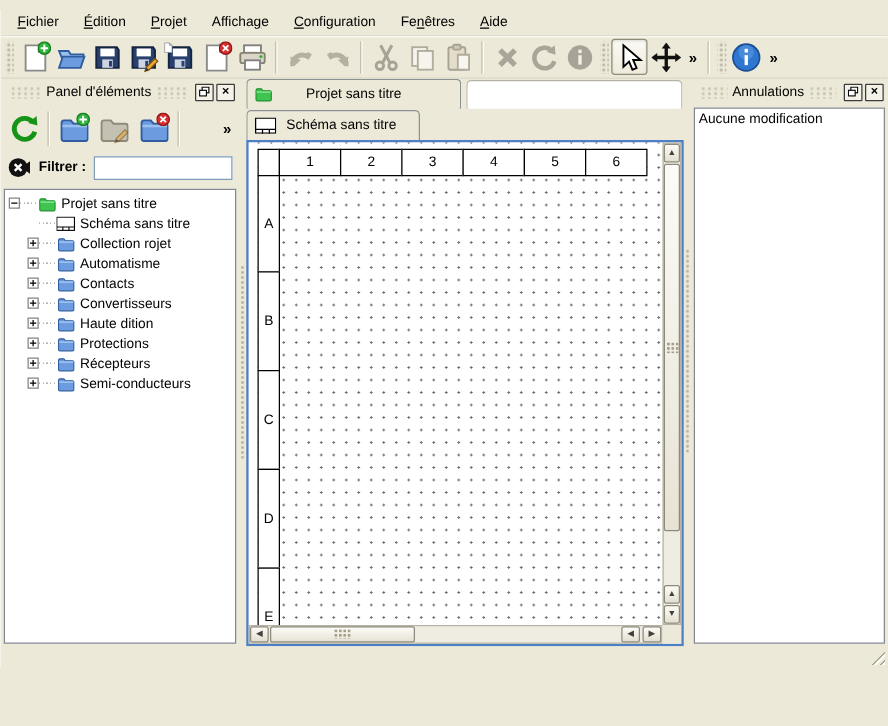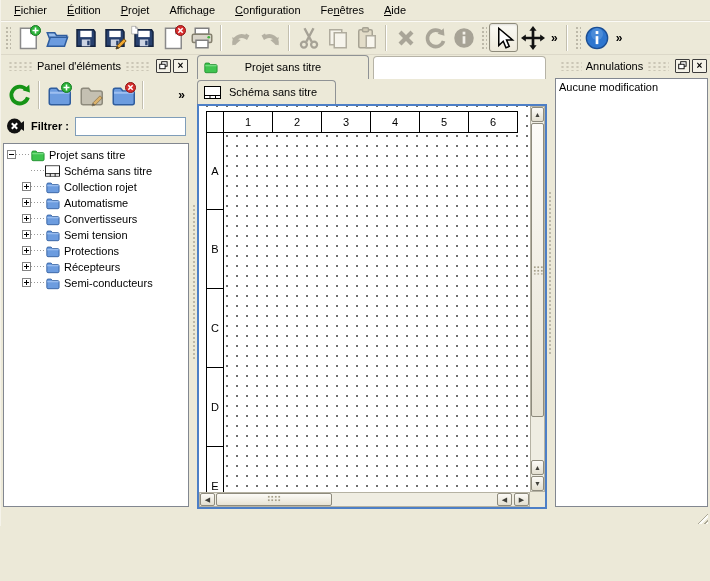--- a/index.html
+++ b/index.html
@@ -3,21 +3,21 @@
 <meta charset="utf-8">
 <style>
   * { box-sizing: border-box; margin: 0; padding: 0; }
   html,body { width:710px; height:581px; overflow:hidden; }
   body {
     background:#ece9d8;
     font-family:"Liberation Sans", sans-serif;
     font-size:11px; color:#000;
     -webkit-font-smoothing:none;
   }
-  .app { width:710px; height:526px; display:flex; flex-direction:column; border-left:1px solid #f5f3ea; }
+  .app { width:710px; height:526px; display:flex; flex-direction:column; border-left:1px solid #f5f3ea;margin-top:8px; }
 
   
   .menubar { height:23px; display:flex; align-items:center; padding-left:3px; background:#ece9d8; border-bottom:1px solid #e0dccd; }
   .menu-item { padding:3px 10px; cursor:default; }
   .menu-item u { text-decoration:underline; }
 
   
   .toolbar { height:37px; display:flex; align-items:center; padding:0 1px; background:#ece9d8; border-top:1px solid #fbfaf6; border-bottom:1px solid #dcd8c8; }
   .tb-handle { width:7px; height:26px; margin:0 2px;
     background-image:radial-gradient(circle, #bdb9a9 1px, rgba(0,0,0,0) 1.4px);
@@ -526,32 +526,43 @@
         </div>
         <div class="tree-row ind1">
           <span class="exp plus">
               <i class="h"></i>
               <i class="v"></i>
             </span>
             <span class="stub"></span>
           <svg class="ticon">
               <use href="#s-folder"></use>
             </svg>
+          <span class="tlabel">Contacts</span>
+        </div>
+        <div class="tree-row ind1">
+          <span class="exp plus">
+              <i class="h"></i>
+              <i class="v"></i>
+            </span>
+            <span class="stub"></span>
+          <svg class="ticon">
+              <use href="#s-folder"></use>
+            </svg>
           <span class="tlabel">Convertisseurs</span>
         </div>
         <div class="tree-row ind1">
           <span class="exp plus">
               <i class="h"></i>
               <i class="v"></i>
             </span>
             <span class="stub"></span>
           <svg class="ticon">
               <use href="#s-folder"></use>
             </svg>
-          <span class="tlabel">Semi tension</span>
+          <span class="tlabel">Haute dition</span>
         </div>
         <div class="tree-row ind1">
           <span class="exp plus">
               <i class="h"></i>
               <i class="v"></i>
             </span>
             <span class="stub"></span>
           <svg class="ticon">
               <use href="#s-folder"></use>
             </svg>

